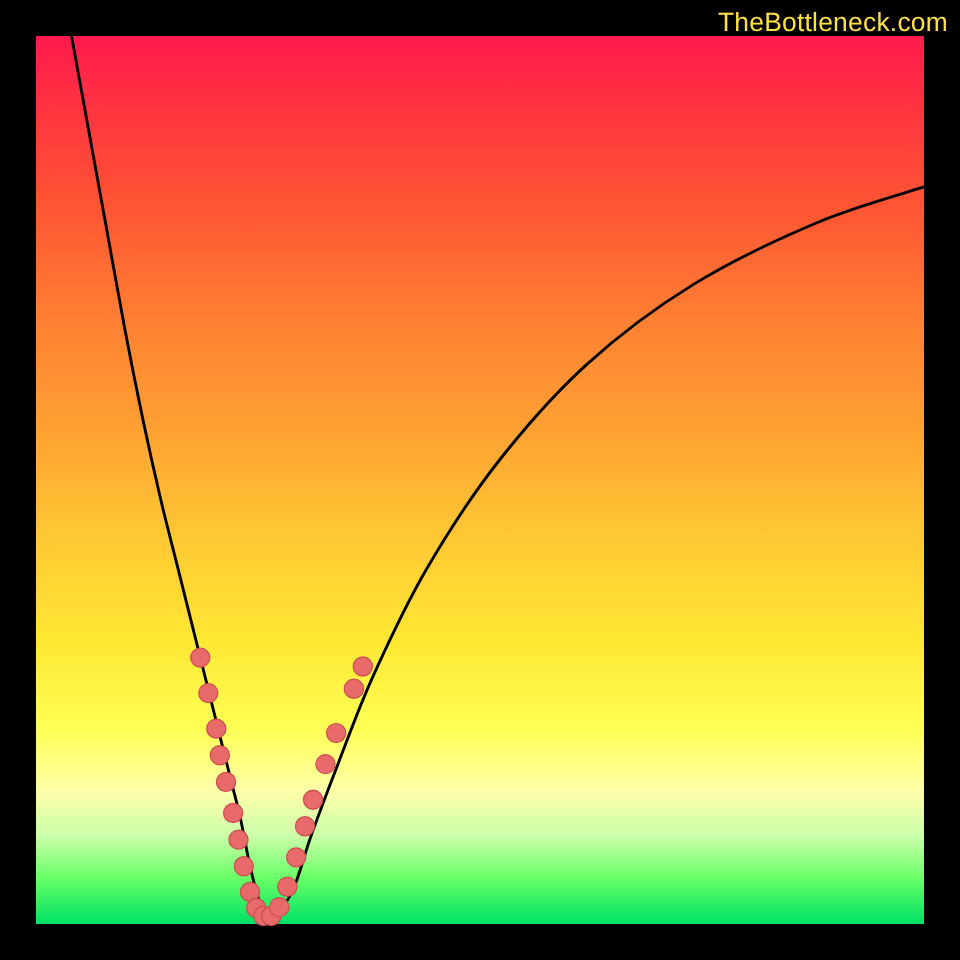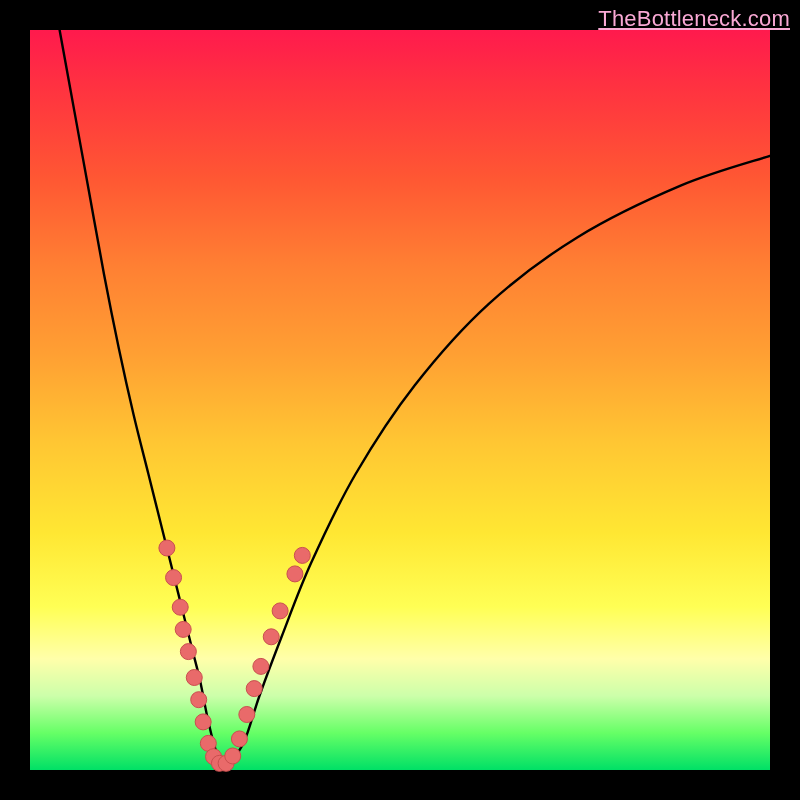--- a/index.html
+++ b/index.html
@@ -35,26 +35,25 @@
       #ffffaa 85%,
       #ccffaa 90%,
       #66ff66 95%,
       #00e066 100%
     );
   }
   .watermark {
     position: absolute;
     top: 6px;
     right: 10px;
-    color: #f9a8d4;
+    color: #fde047;
     font-size: 22px;
     font-weight: 500;
     letter-spacing: 0.2px;
     user-select: none;
-    text-decoration: underline;
   }
   svg.curve {
     position: absolute;
     left: 0;
     top: 0;
     width: 740px;
     height: 740px;
     overflow: visible;
   }
 </style>

